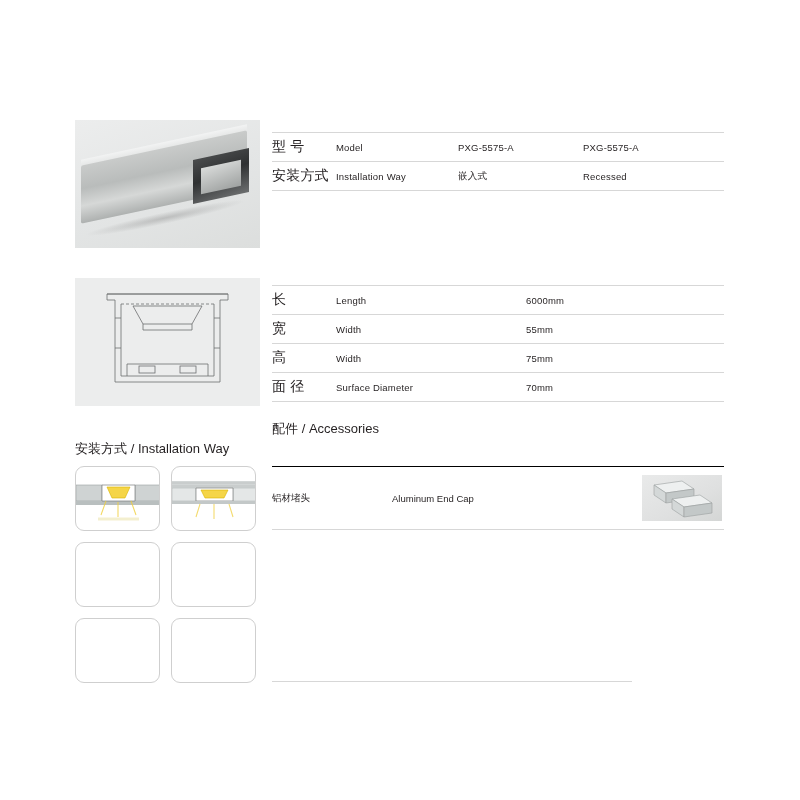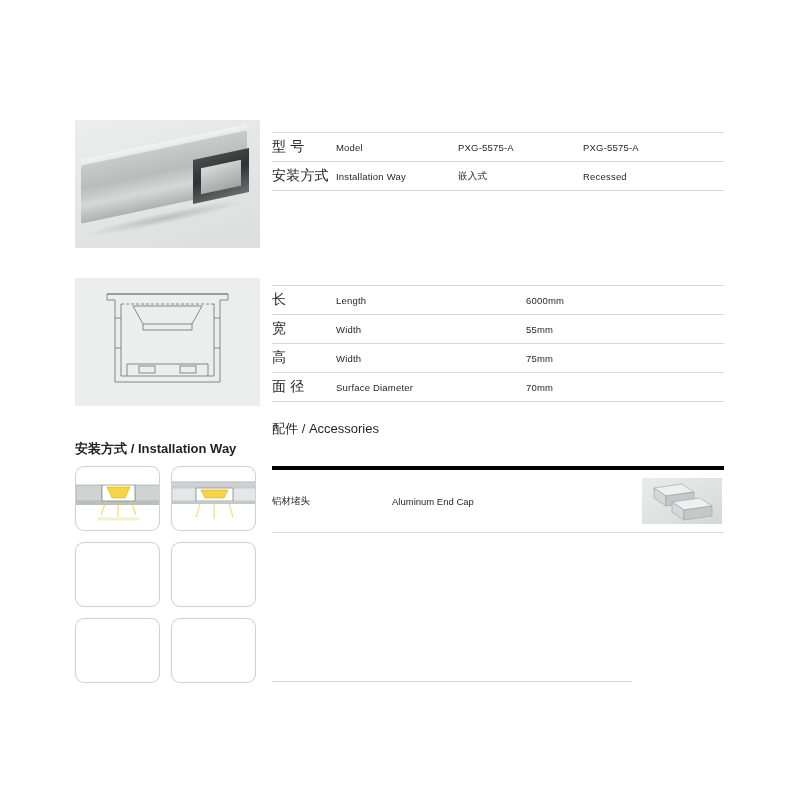--- a/index.html
+++ b/index.html
@@ -89,21 +89,20 @@
 
   #table-model { left: 272px; top: 132px; width: 452px; }
   #table-dims  { left: 272px; top: 285px; width: 452px; }
   #table-dims .en-label { width: 190px; }
 
   
   #install-heading {
     left: 75px; top: 440px;
     font-size: 13px;
     color: #231f20;
-    font-weight: bold;
   }
   #install-heading .cn { font-size: 13px; }
   .install-grid {
     position: absolute;
     left: 75px; top: 466px;
     width: 186px; height: 218px;
   }
   .install-cell {
     position: absolute;
     width: 85px; height: 65px;
@@ -131,21 +130,21 @@
     width: 452px;
     border-collapse: collapse;
     font-size: 9.5px;
   }
   #acc-table td {
     border-bottom: 1px solid #d7d7d7;
     height: 54px;
     vertical-align: middle;
     padding: 0;
   }
-  #acc-table tr:first-child td { border-top: 4px solid #000000; }
+  #acc-table tr:first-child td { border-top: 1px solid #000000; }
   .acc-cn { width: 120px; }
   .acc-en { width: 250px; }
   .acc-img-cell { width: 82px; padding: 4px 0 4px 0 !important; }
   .acc-thumb {
     width: 80px; height: 46px;
     background: linear-gradient(150deg,#e9eaea 0%, #dfe0e0 60%, #d4d6d5 100%);
     position: relative;
     overflow: hidden;
   }
 

